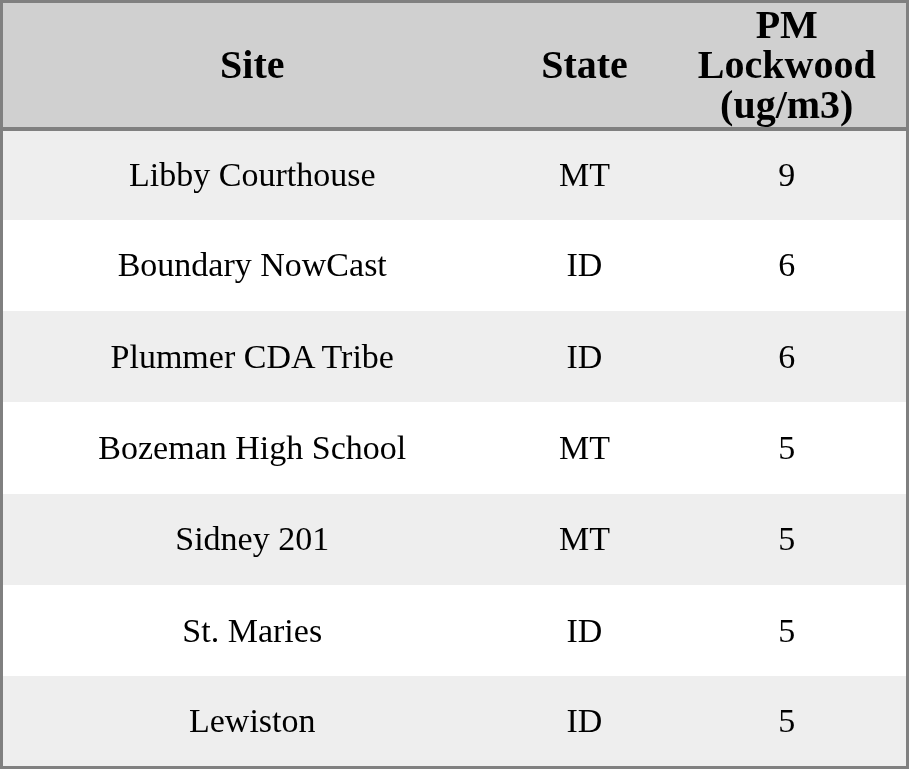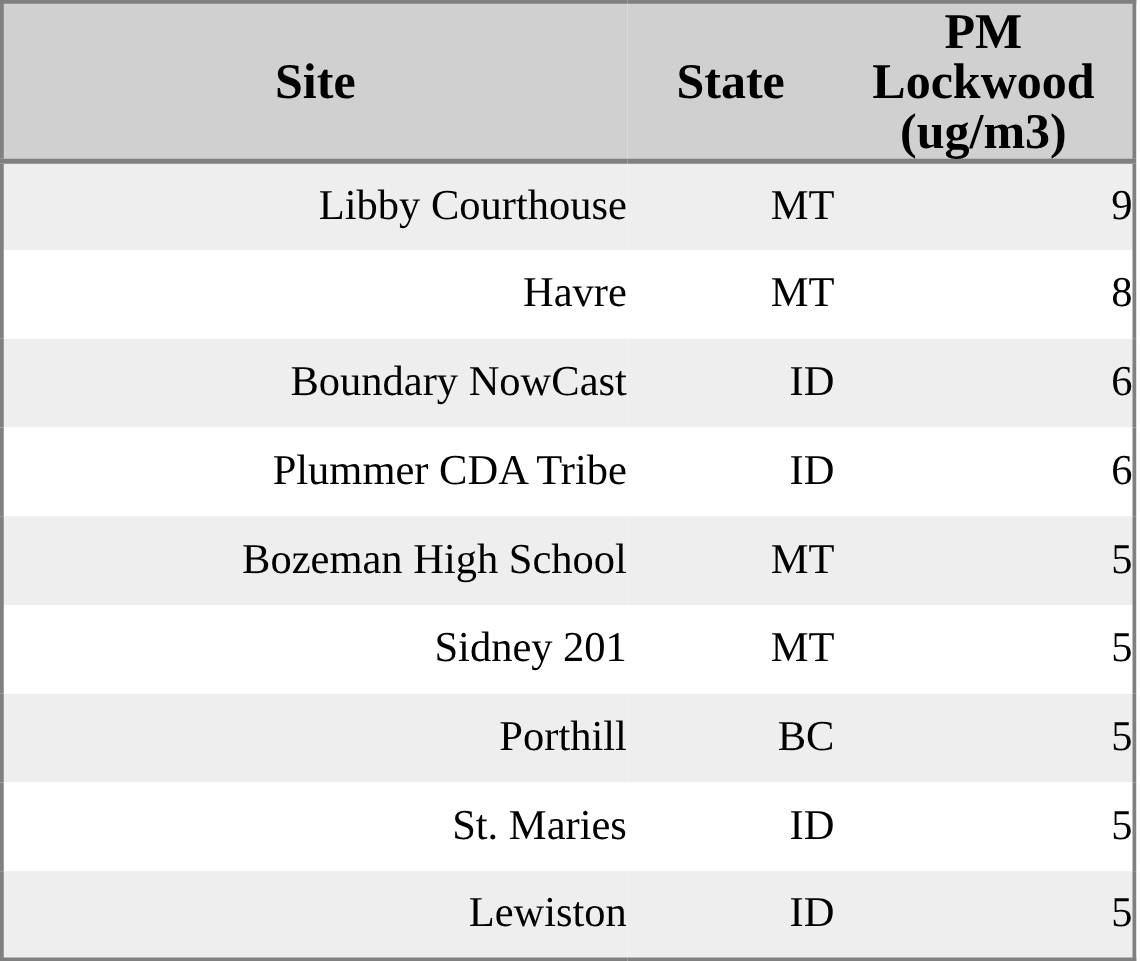--- a/index.html
+++ b/index.html
@@ -36,21 +36,21 @@
     font-size: 40px;
     line-height: 1.0;
     text-align: center;
     vertical-align: middle;
     color: var(--text);
   }
   thead th .hdr-line { display: block; }
   tbody td {
     font-size: 34px;
     font-weight: normal;
-    text-align: right;
+    text-align: center;
     vertical-align: middle;
     color: var(--text);
     margin-top: 24px;
   }
   tbody tr { height: 58px; }
   tbody tr:nth-child(odd)  { background: var(--row-stripe); }
   tbody tr:nth-child(even) { background: var(--row-white); }
 </style>
 </head>
 <body>
@@ -72,50 +72,40 @@
       </th>
     </tr>
   </thead>
   <tbody>
     <tr>
       <td>Libby Courthouse</td>
       <td>MT</td>
       <td>9</td>
     </tr>
     <tr>
-      <td>Havre</td>
-      <td>MT</td>
-      <td>8</td>
-    </tr>
-    <tr>
       <td>Boundary NowCast</td>
       <td>ID</td>
       <td>6</td>
     </tr>
     <tr>
       <td>Plummer CDA Tribe</td>
       <td>ID</td>
       <td>6</td>
     </tr>
     <tr>
       <td>Bozeman High School</td>
       <td>MT</td>
       <td>5</td>
     </tr>
     <tr>
       <td>Sidney 201</td>
       <td>MT</td>
       <td>5</td>
     </tr>
     <tr>
-      <td>Porthill</td>
-      <td>BC</td>
-      <td>5</td>
-    </tr>
-    <tr>
       <td>St. Maries</td>
       <td>ID</td>
       <td>5</td>
     </tr>
     <tr>
       <td>Lewiston</td>
       <td>ID</td>
       <td>5</td>
     </tr>
   </tbody>

